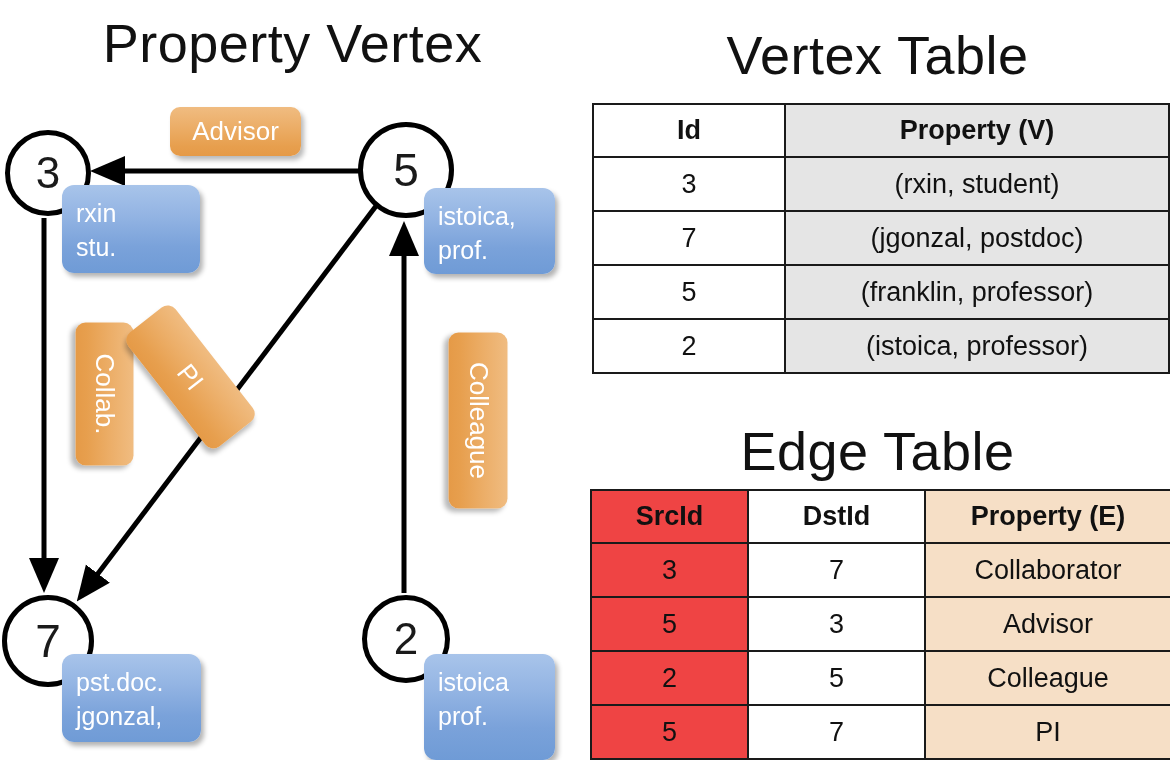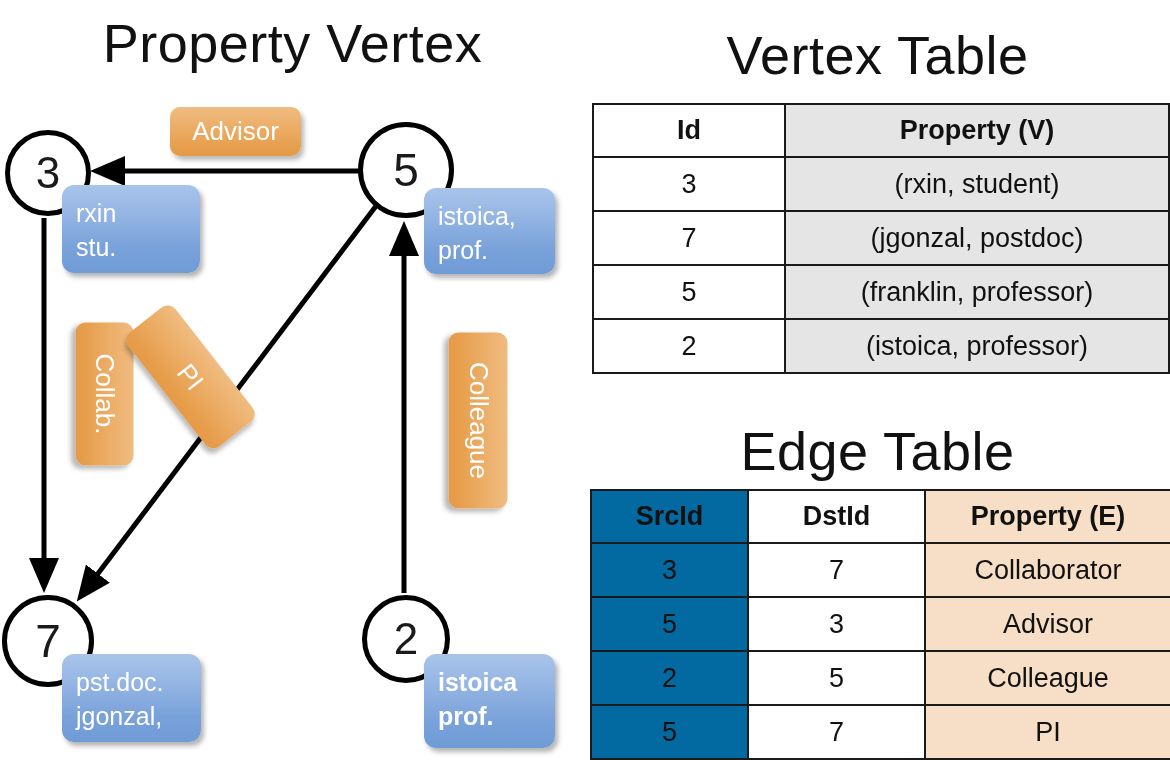--- a/index.html
+++ b/index.html
@@ -74,21 +74,21 @@
     font-weight: 300;
     font-size: 25px;
     line-height: 1.35;
     padding: 12px 0 12px 14px;
     box-sizing: border-box;
     z-index: 4;
   }
   #bubble-rxin      { left: 62px;  top: 185px; width: 138px; height: 88px; }
   #bubble-franklin  { left: 424px; top: 188px; width: 131px; height: 86px; }
   #bubble-jgonzal   { left: 62px;  top: 654px; width: 139px; height: 88px; }
-  #bubble-istoica   { left: 424px; top: 654px; width: 131px; height: 94px; font-weight: bold; }
+  #bubble-istoica   { left: 424px; top: 654px; width: 131px; height: 106px; }
 
   
   .bubble-e {
     position: absolute;
     border-radius: 10px;
     background: linear-gradient(to bottom, #f0bc81 0%, #ecae68 40%, #e79f4e 80%, #e59a47 100%);
     box-shadow: 3px 4px 5px rgba(0,0,0,0.28);
     color: #ffffff;
     font-family: "Liberation Sans", sans-serif;
     font-weight: 300;
@@ -138,21 +138,21 @@
   .data-table td {
     font-size: 27px;
     height: 52px;
   }
 
   #vertex-table { left: 592px; top: 103px; width: 572px; }
   #vertex-table th.col-id, #vertex-table td.col-id { width: 190px; background: #ffffff; margin-left: 20px; }
   #vertex-table th.col-prop, #vertex-table td.col-prop { width: 382px; background: #e5e5e5; }
 
   #edge-table { left: 590px; top: 489px; width: 574px; }
-  #edge-table th.col-src, #edge-table td.col-src { width: 155px; background: #0369a1; }
+  #edge-table th.col-src, #edge-table td.col-src { width: 155px; background: #ef4444; }
   #edge-table th.col-dst, #edge-table td.col-dst { width: 175px; background: #ffffff; }
   #edge-table th.col-eprop, #edge-table td.col-eprop { width: 244px; background: #f6dfc6; }
 </style>
 </head>
 <body>
 
 <div class="title" id="title-property-graph">Property Vertex</div>
 <div class="title" id="title-vertex-table">Vertex Table</div>
 <div class="title" id="title-edge-table">Edge Table</div>
 

